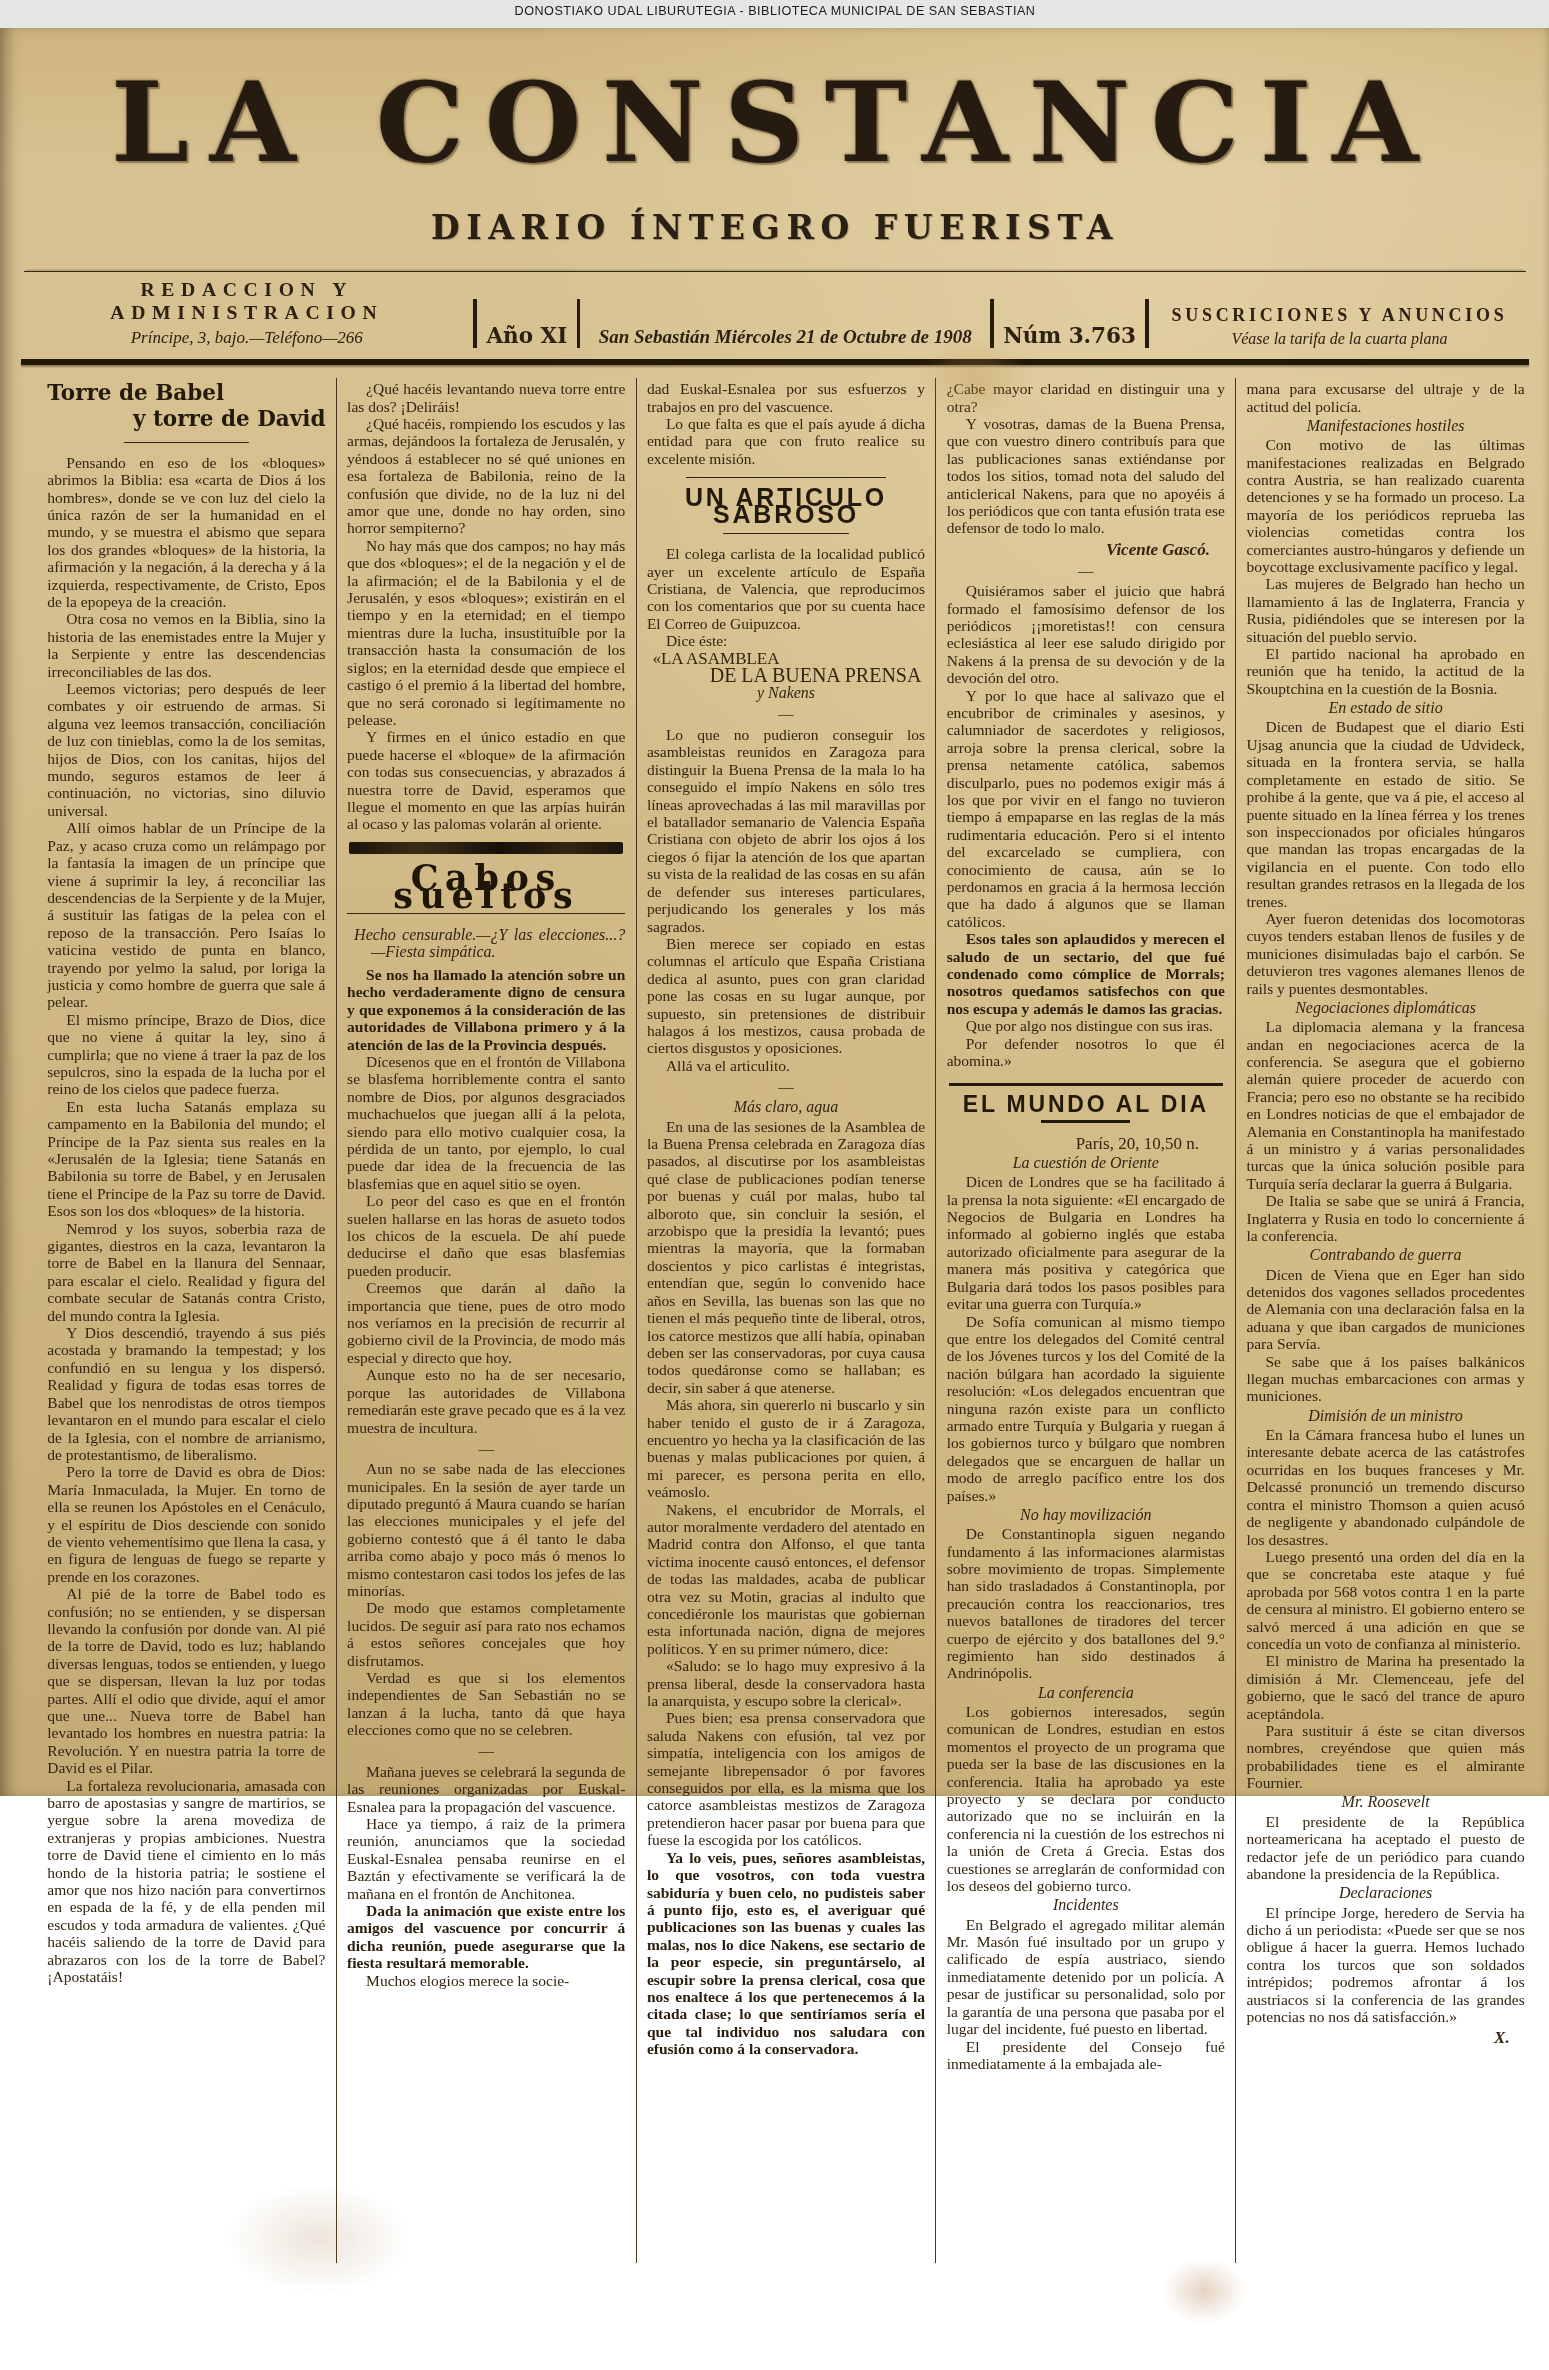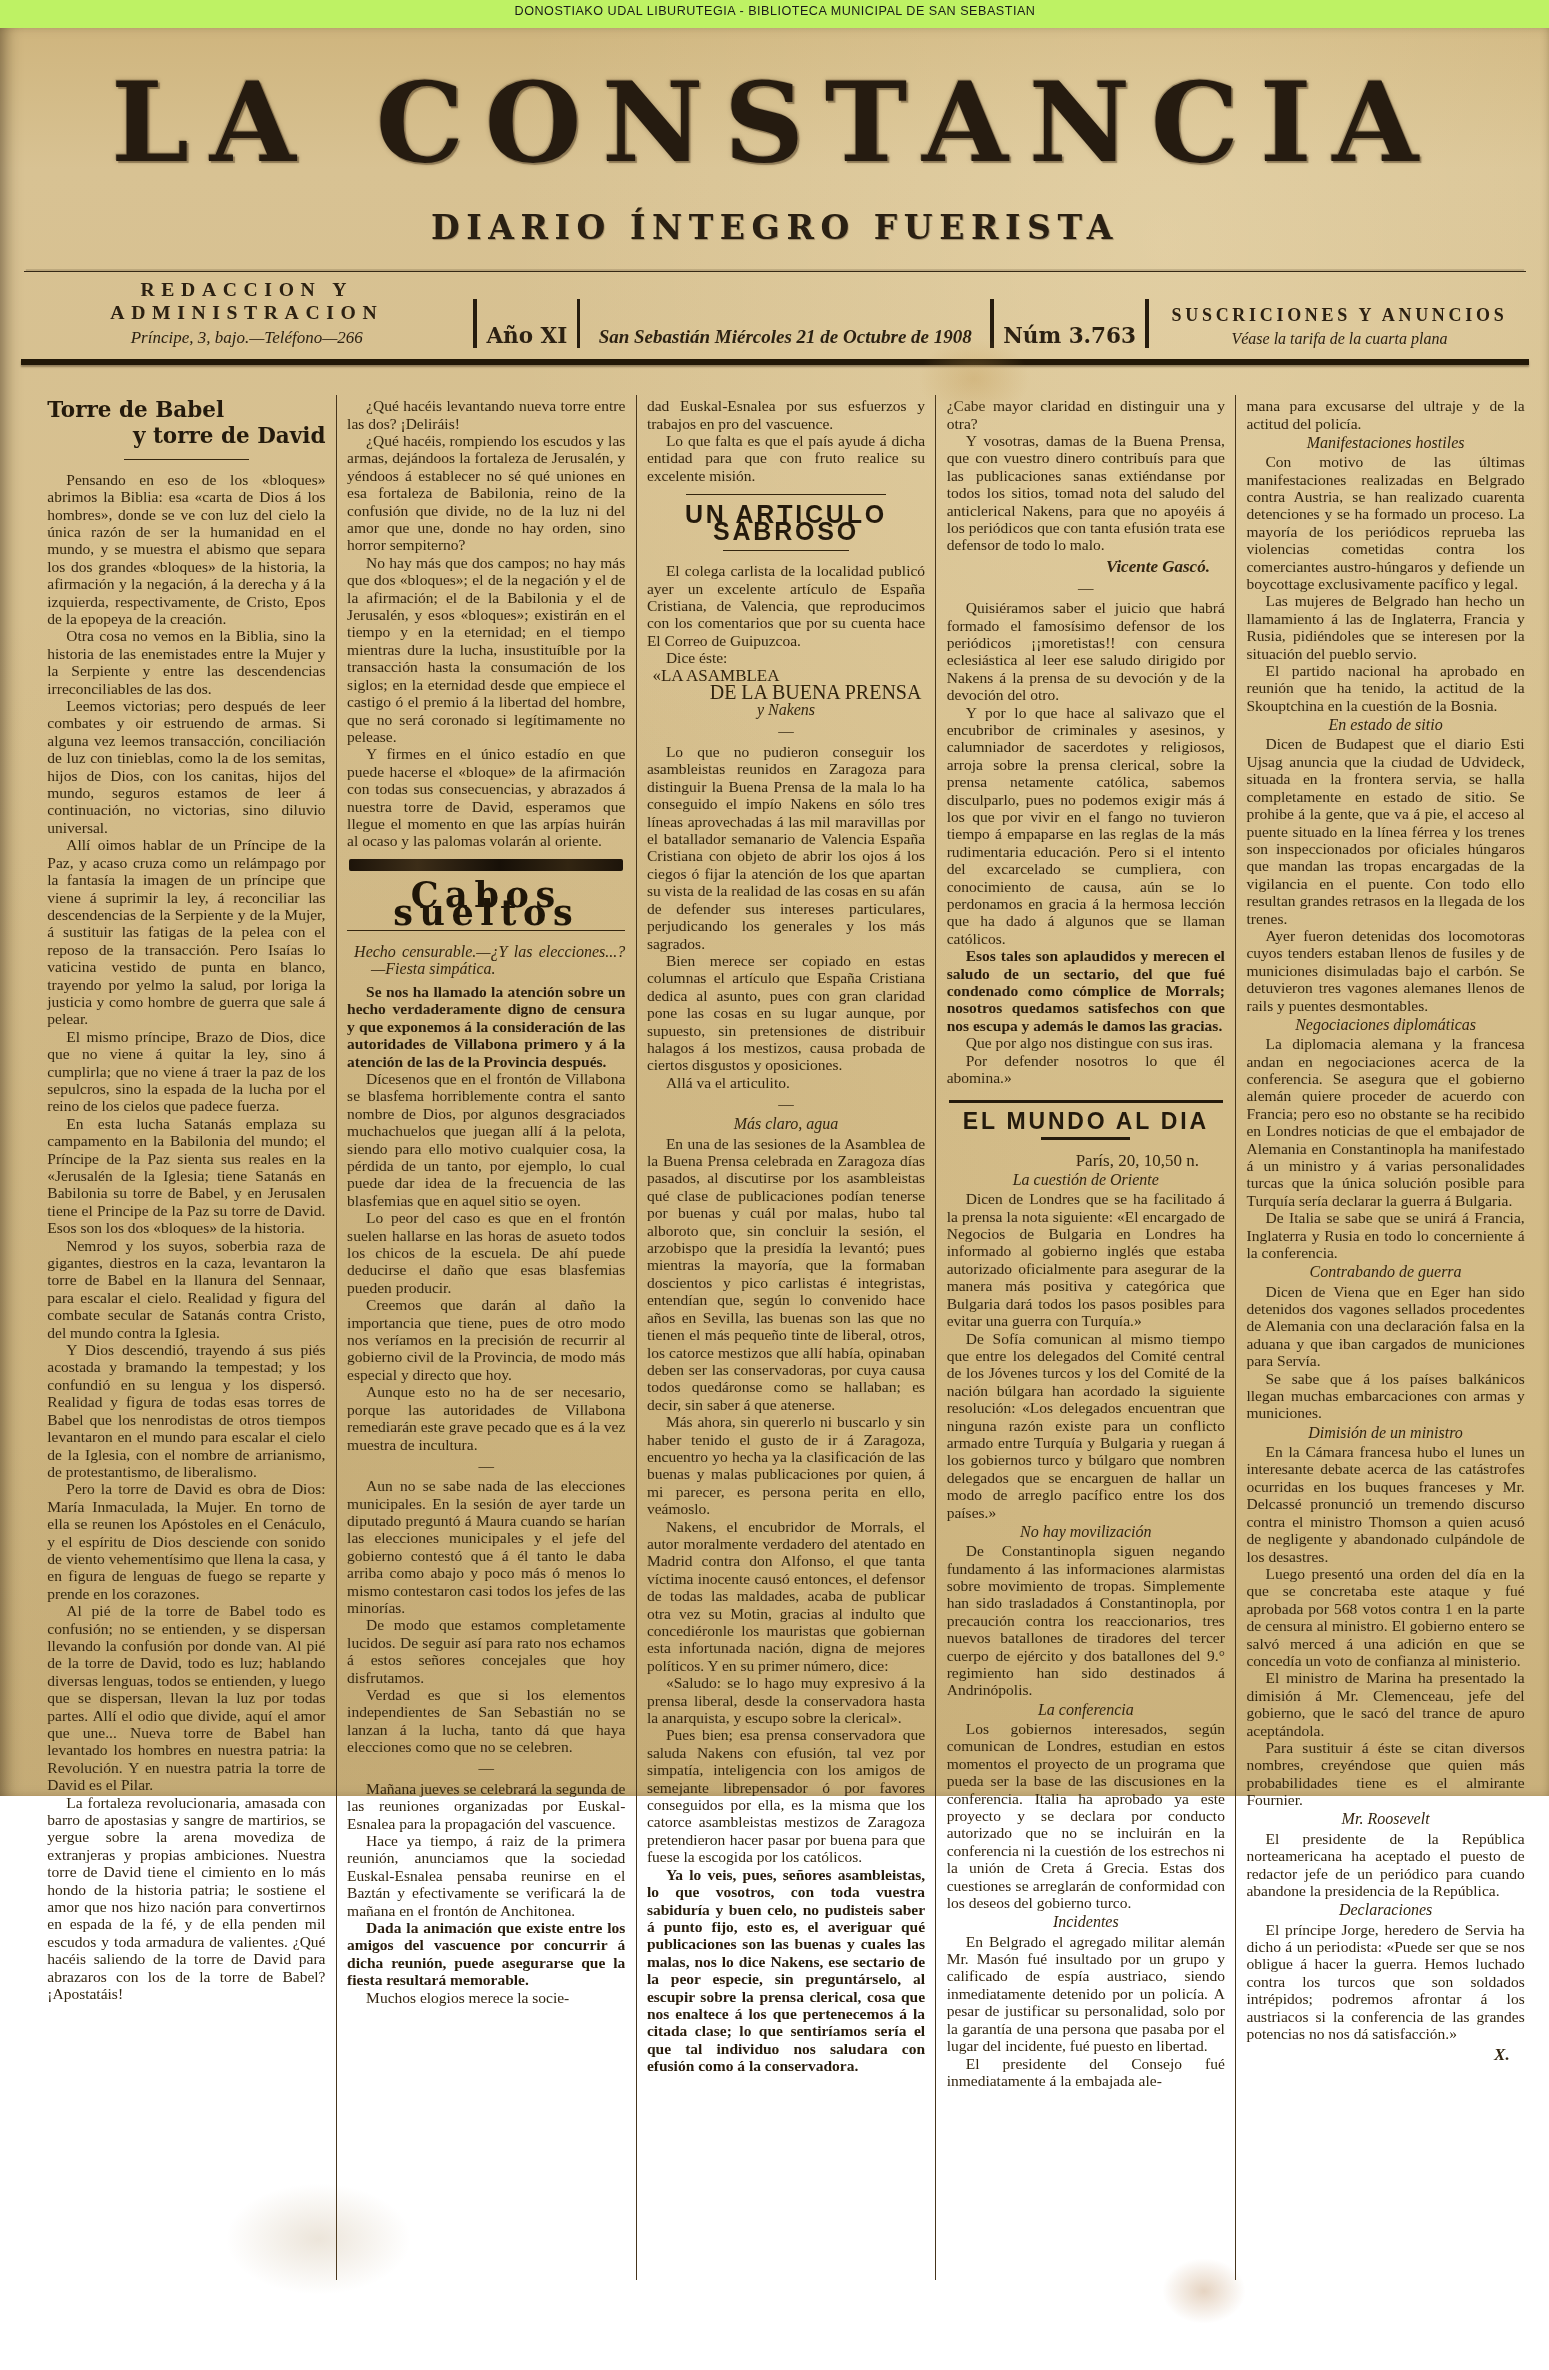--- a/index.html
+++ b/index.html
@@ -2,21 +2,21 @@
 <html style="font-size:15px"><head>
 <meta charset="utf-8">
 <style>
   html,body{margin:0;padding:0;}
   body{
     width:1550px;height:2370px;overflow:hidden;
     background:#ffffff;
     font-family:"Liberation Serif", serif;
   }
   .scan-strip{
-    height:24px;background:#bef264;text-align:center;
+    height:24px;background:#e5e5e5;text-align:center;
     font-family:"Liberation Sans", sans-serif;font-size:12.6px;color:#1a1a1a;
     padding-top:3.7px;letter-spacing:0.5px;
   }
   .paper{
     position:relative;
     width:1550px;height:1768px;
     background:
       radial-gradient(ellipse at 75% 12%, rgba(255,244,210,.25), rgba(0,0,0,0) 40%),
       radial-gradient(ellipse at 20% 80%, rgba(120,90,40,.12), rgba(0,0,0,0) 45%),
       linear-gradient(180deg,#cfb57e 0%,#d8c293 8%,#d5be8c 45%,#d2ba85 80%,#c9b07b 100%);
@@ -53,21 +53,21 @@
   .ib-ano{flex:none;font-size:21.5px;font-weight:700;font-family:"DejaVu Serif",serif;}
   .ib-date{flex:1.35;text-align:center;font-size:19px;font-weight:700;font-style:italic;}
   .ib-num{flex:none;font-size:21.5px;font-weight:700;font-family:"DejaVu Serif",serif;}
   .ib-right{flex:1.25;text-align:center;}
   .ib-right .l1{font-size:18px;letter-spacing:3.7px;font-weight:700;}
   .ib-right .l2{font-size:16px;font-style:italic;margin-top:3.7px;}
   .thickrule{height:6.6px;background:#221808;margin:3.7px 20.6px 0 20.6px;box-shadow:0 1.9px 1.9px rgba(40,25,8,.4);}
 
   .cols{
     display:flex;align-items:stretch;
-    margin:30px 15px 0 37px;height:1885px;overflow:hidden;
+    margin:13px 15px 0 37px;height:1885px;overflow:hidden;
   }
   .col{
     width:20%;padding:1.9px 10.3px 0 10.3px;overflow:hidden;
     color:#33250f;
     font-size:15.5px;line-height:17.4px;text-align:justify;
   }
   .col + .col{border-left:0.9px solid #453télé;}
   .col + .col{border-left:0.9px solid #45341d;}
 
   .para{margin:0;text-indent:19px;}

